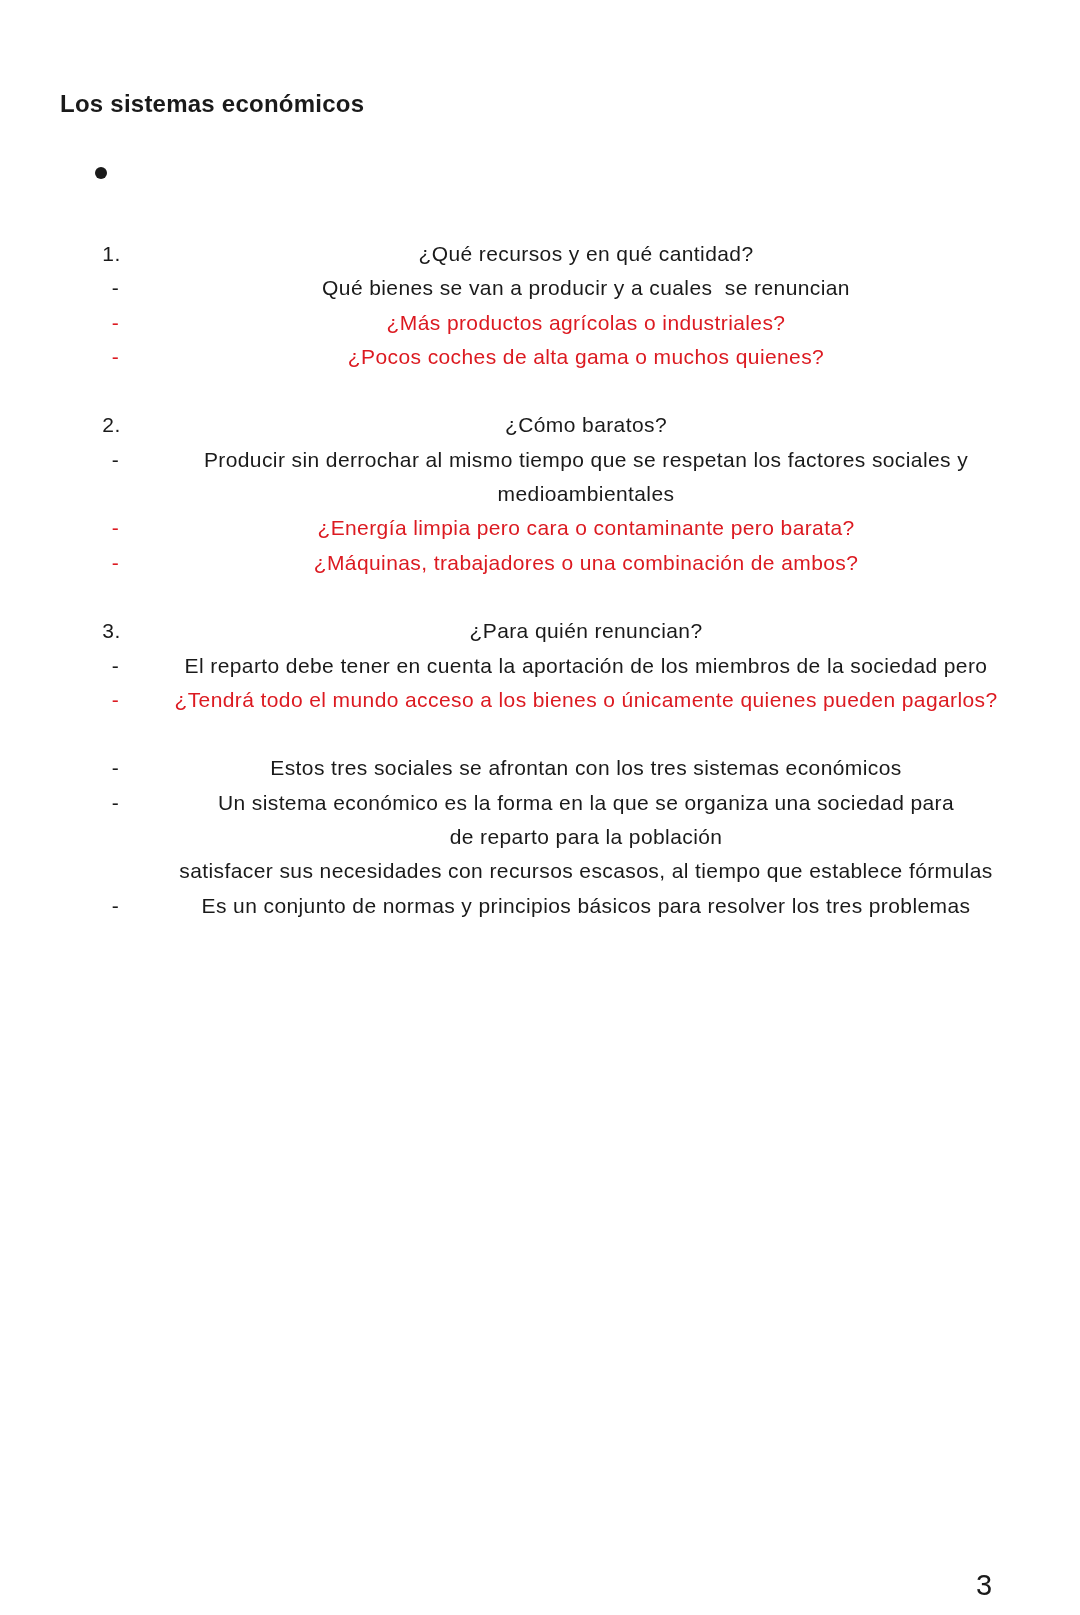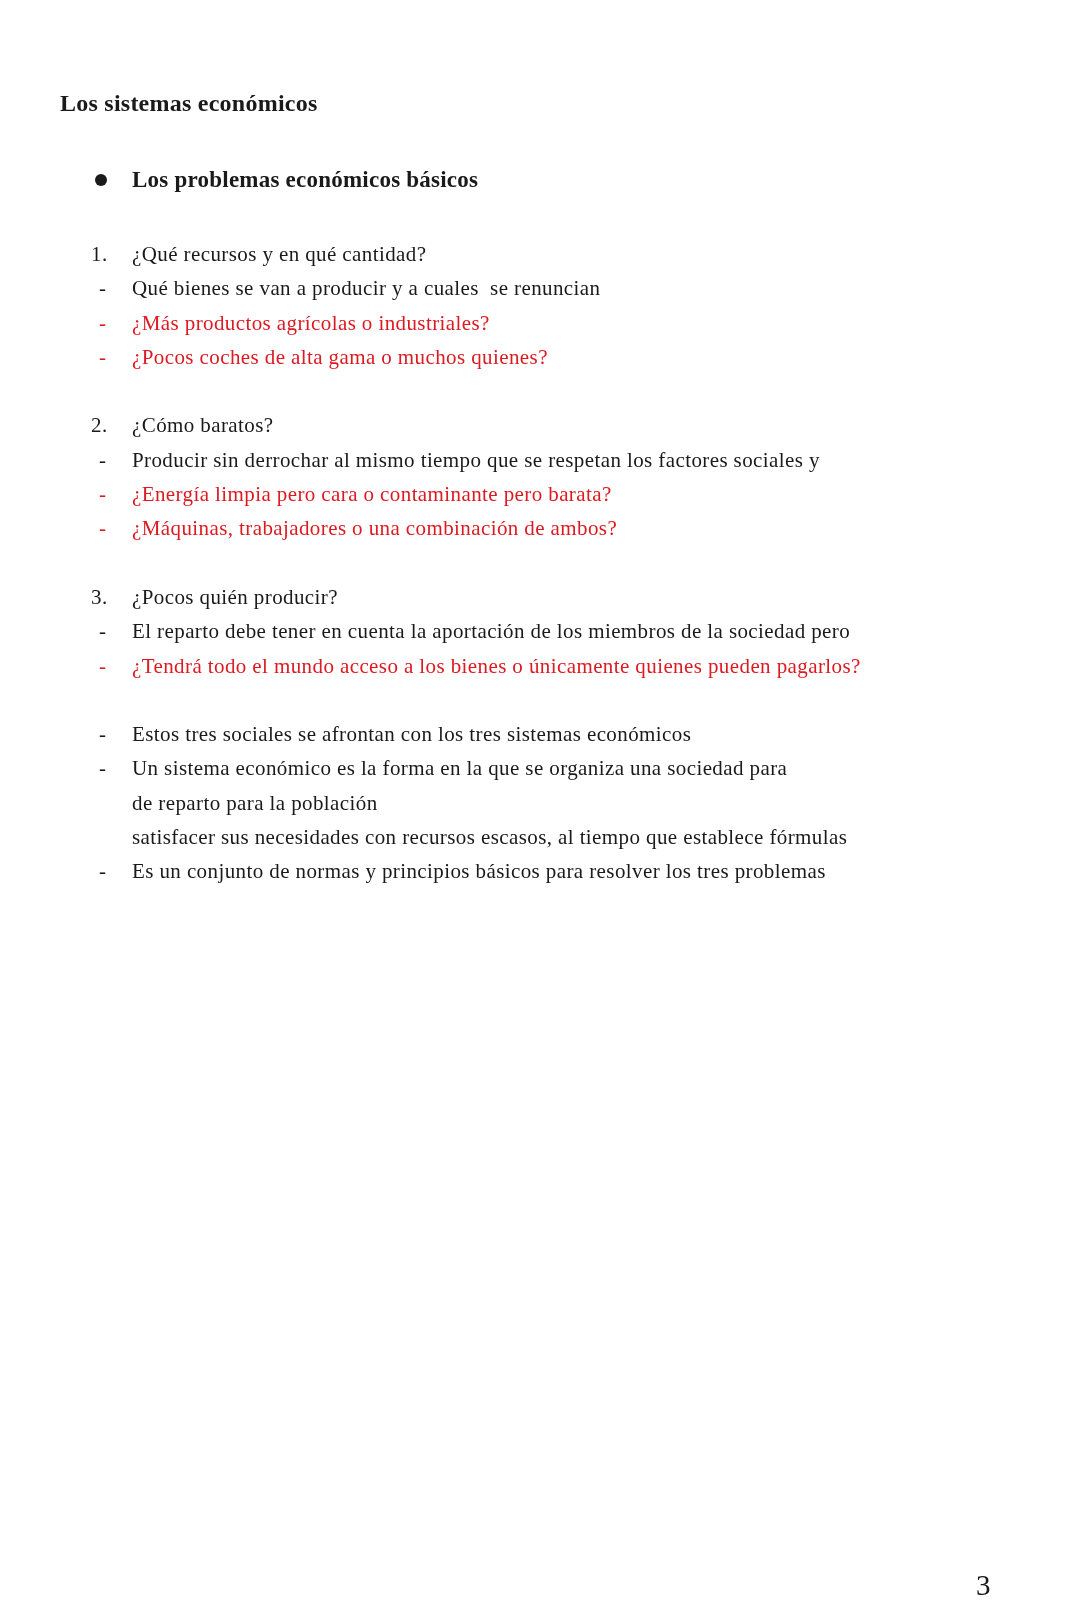--- a/index.html
+++ b/index.html
@@ -1,23 +1,24 @@
 <!DOCTYPE html>
 <html style="--ink: #1a1a1a; --red: #dc1a21; --paper: #ffffff;"><head>
 <meta charset="utf-8">
 <style>
   html,body{margin:0;padding:0;background:#ffffff;}
   .doc{
     position:relative;
     width:1080px;height:1615px;
     margin:0 auto;
     background:var(--paper,#ffffff);
-    font-family:Liberation Serif, serif;
+    font-family:Liberation Sans, sans-serif;
     color:var(--ink,#1a1a1a);
     overflow:hidden;
+    text-align:center;
   }
   .title{
     position:absolute;left:60px;top:90px;margin:0;
     font-size:24px;font-weight:700;letter-spacing:.01em;
   }
   .bullet-head{
     position:absolute;left:60px;top:167px;
     display:flex;align-items:center;
   }
   .bdot{
@@ -44,21 +45,20 @@
 </style>
 </head>
 <body>
 
 <div class="doc">
 
   <h1 class="title">Los sistemas económicos</h1>
 
   <div class="bullet-head">
     <span class="bdot"></span>
-    <span class="btext">Los problemas económicos básicos</span>
   </div>
 
   <div class="list">
 
     <div class="sec">
       <div class="row num">
         <span class="marker">1.</span>
         <span class="line">¿Qué recursos y en qué cantidad?</span>
       </div>
       <div class="row dash">
@@ -77,34 +77,38 @@
 
     <div class="sec">
       <div class="row num">
         <span class="marker">2.</span>
         <span class="line">¿Cómo baratos?</span>
       </div>
       <div class="row dash">
         <span class="marker">-</span>
         <span class="line">Producir sin derrochar al mismo tiempo que se respetan los factores sociales y</span>
       </div>
+      <div class="row cont">
+        <span class="marker"></span>
+        <span class="line">medioambientales</span>
+      </div>
       <div class="row dash red">
         <span class="marker red">-</span>
         <span class="line red">¿Energía limpia pero cara o contaminante pero barata?</span>
       </div>
       <div class="row dash red">
         <span class="marker red">-</span>
         <span class="line red">¿Máquinas, trabajadores o una combinación de ambos?</span>
       </div>
     </div>
 
     <div class="sec">
       <div class="row num">
         <span class="marker">3.</span>
-        <span class="line">¿Pocos quién producir?</span>
+        <span class="line">¿Para quién renuncian?</span>
       </div>
       <div class="row dash">
         <span class="marker">-</span>
         <span class="line">El reparto debe tener en cuenta la aportación de los miembros de la sociedad pero</span>
       </div>
       <div class="row dash red">
         <span class="marker red">-</span>
         <span class="line red">¿Tendrá todo el mundo acceso a los bienes o únicamente quienes pueden pagarlos?</span>
       </div>
     </div>

